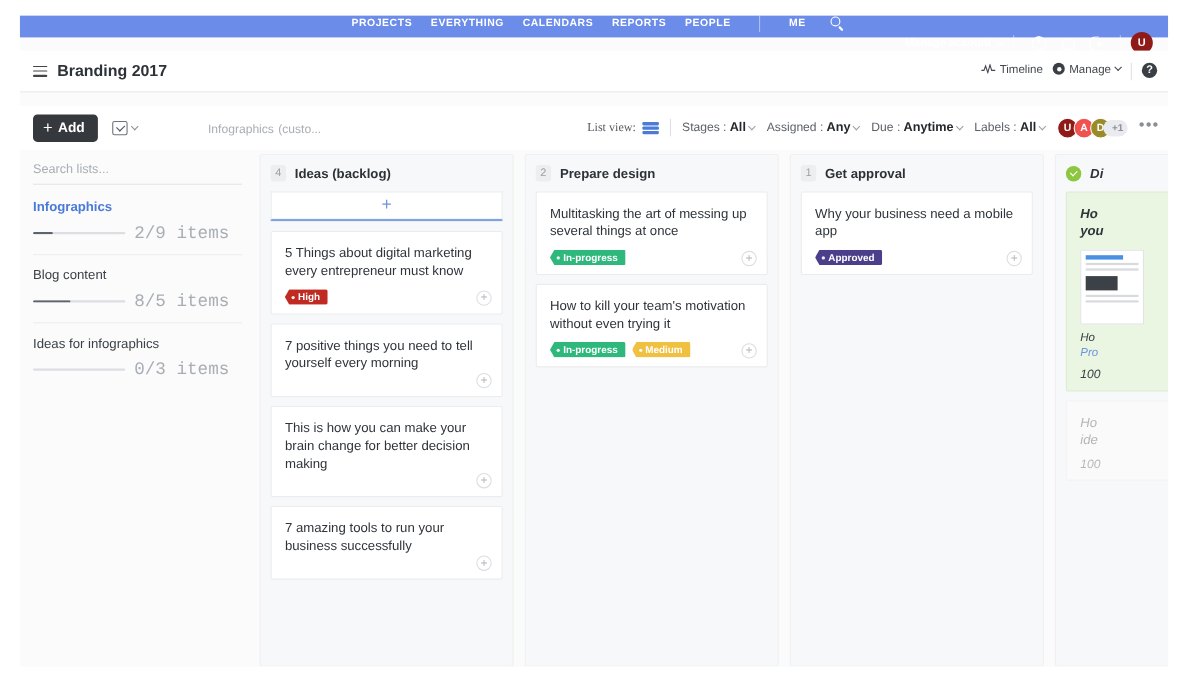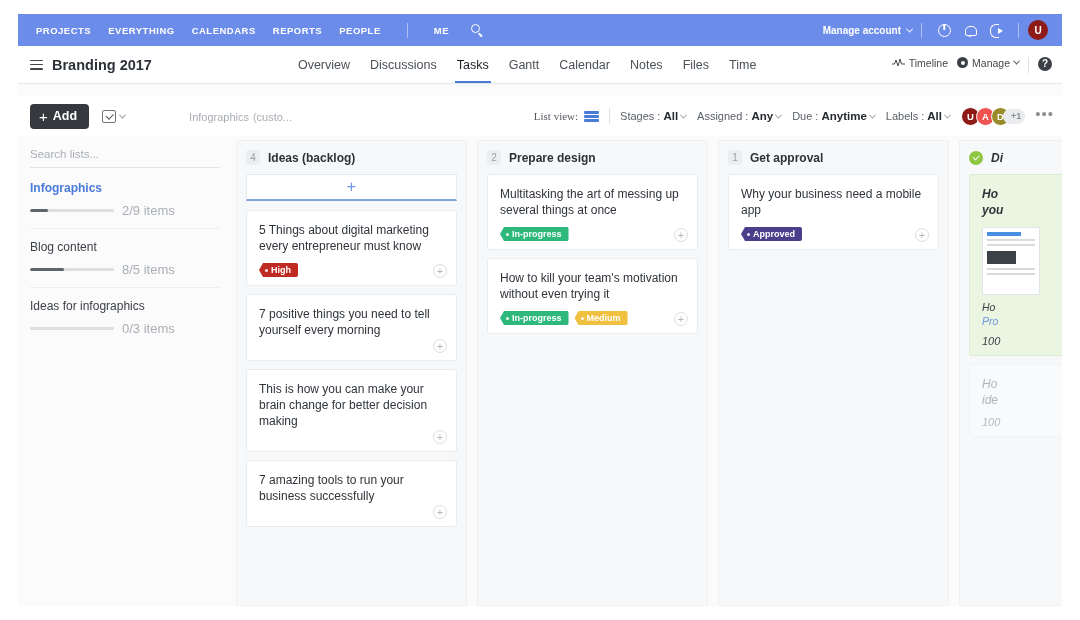--- a/index.html
+++ b/index.html
@@ -14,22 +14,22 @@
 
   
   .page { width: 1080px; height: 620px; position: relative; background: #fbfbfc; overflow: hidden; }
   .edge-l, .edge-r { position: absolute; top: 0; bottom: 0; width: 18px; background: #ffffff; z-index: 40; }
   .edge-l { left: 0; } .edge-r { right: 0; }
   .edge-top { position: absolute; left: 0; right: 0; top: 0; height: 14px; background: #ffffff; z-index: 40; }
   .edge-bot { position: absolute; left: 0; right: 0; bottom: 0; height: 14px; background: #ffffff; z-index: 40; }
 
   
   .topnav {
-    position: absolute; left: 18px; right: 18px; top: 14px; height: 32px;
-    background: #6c8cea; display: flex; align-items: center; padding: 0 10px;
+    position: absolute; left: 18px; right: 18px; top: 14px; height: 20px;
+    background: #6c8cea; display: flex; align-items: center; padding: 0 10px; flex-direction: column;
   }
   .topnav .links { display: flex; align-items: center; gap: 17px; margin-left: 8px; }
   .topnav .link {
     color: #ffffff; font-size: 9.5px; font-weight: bold; letter-spacing: .5px;
     white-space: nowrap; cursor: pointer;
   }
   .topnav .sep { width: 1px; height: 15px; background: rgba(255,255,255,.45); margin: 0 9px; }
   .search-ic { width: 15px; height: 15px; position: relative; margin-left: 4px; cursor: pointer; }
   .search-ic i {
     position: absolute; width: 9px; height: 9px; border: 1.6px solid #fff; border-radius: 50%;
@@ -115,21 +115,21 @@
   .sidebar { width: 214px; flex: none; padding: 8px 12px 0 12px; }
   .search-lists { font-size: 11.5px; color: #a9aeb4; border-bottom: 1px solid #e2e4e7; padding-bottom: 7px; cursor: text; }
   .slist { margin-top: 13px; }
   .slist-item { padding-bottom: 10px; border-bottom: 1px solid #eceef0; margin-bottom: 11px; }
   .slist-item:last-child { border-bottom: none; }
   .slist-name { font-size: 12px; color: #3c4147; cursor: pointer; }
   .slist-item.active .slist-name { color: #4a7bd8; font-weight: bold; }
   .slist-meta { display: flex; align-items: center; gap: 8px; margin-top: 8px; }
   .bar { width: 84px; height: 2.5px; background: #dcdee1; border-radius: 2px; position: relative; overflow: hidden; }
   .bar i { position: absolute; left: 0; top: 0; bottom: 0; background: #5e646b; border-radius: 2px; }
-  .slist-count { font-size: 13px; color: #a9aeb4; }
+  .slist-count { font-size: 16px; color: #a9aeb4; font-family: Liberation Mono, monospace; }
 
   
   .board { flex: 1; display: flex; gap: 10px; overflow: hidden; padding-left: 4px; }
   .col { width: 231px; flex: none; background: #f7f8f9; border: 1px solid #eef0f1; border-radius: 2px; padding: 0 9px; display: flex; flex-direction: column; }
   .col-head { display: flex; align-items: center; gap: 8px; height: 33px; flex: none; }
   .count { background: #eceef0; color: #9aa0a7; font-size: 10px; border-radius: 3px; min-width: 14px; height: 15px; padding: 0 3px; display: flex; align-items: center; justify-content: center; }
   .col-name { font-size: 12px; font-weight: bold; color: #2d3238; white-space: nowrap; }
   .check-ic { width: 14px; height: 14px; border-radius: 50%; background: #8dc63f; position: relative; flex: none; }
   .check-ic::after { content:""; position:absolute; left:3.5px; top:4px; width:5px; height:2.5px; border-left:1.6px solid #fff; border-bottom:1.6px solid #fff; transform: rotate(-45deg); }
   .addcard { background: #fff; border: 1px solid #e9ebed; border-bottom: 2px solid #7fa3e0; height: 27px; display: flex; align-items: center; justify-content: center; color: #6f95dd; font-size: 16px; margin-bottom: 9px; cursor: pointer; flex: none; }
@@ -205,30 +205,20 @@
     </div>
   </div>
 
   <div class="projbar">
     <div class="burger">
         <span></span>
         <span></span>
         <span></span>
       </div>
     <div class="proj-title">Branding 2017</div>
-    <div class="tabs">
-      <div class="tab">Overview</div>
-      <div class="tab">Discussions</div>
-      <div class="tab active">Tasks</div>
-      <div class="tab">Gantt</div>
-      <div class="tab">Calendar</div>
-      <div class="tab">Notes</div>
-      <div class="tab">Files</div>
-      <div class="tab">Time</div>
-    </div>
     <div class="right">
       <div class="mini">
         <svg class="zig" viewBox="0 0 13 9">
           <polyline points="0,6 2.5,6 4,2 6,8 8,1 9.5,6 13,6" fill="none" stroke="#44484e" stroke-width="1"></polyline>
         </svg>
         <span>Timeline</span>
       </div>
       <div class="mini">
         <span class="gear"></span>
         <span>Manage</span>

